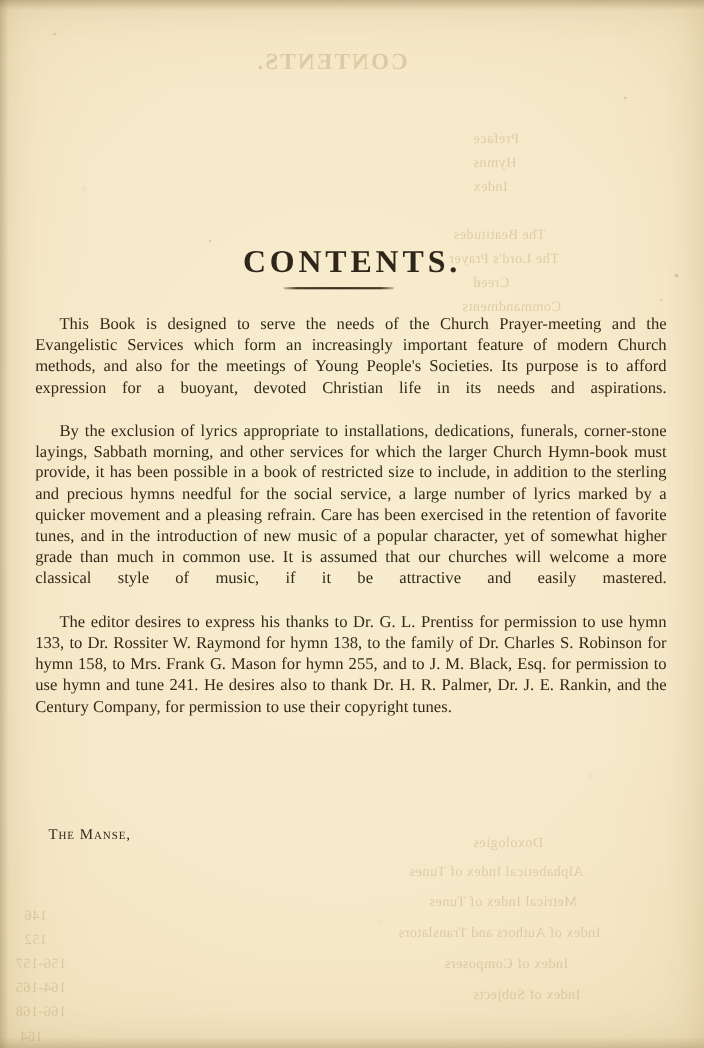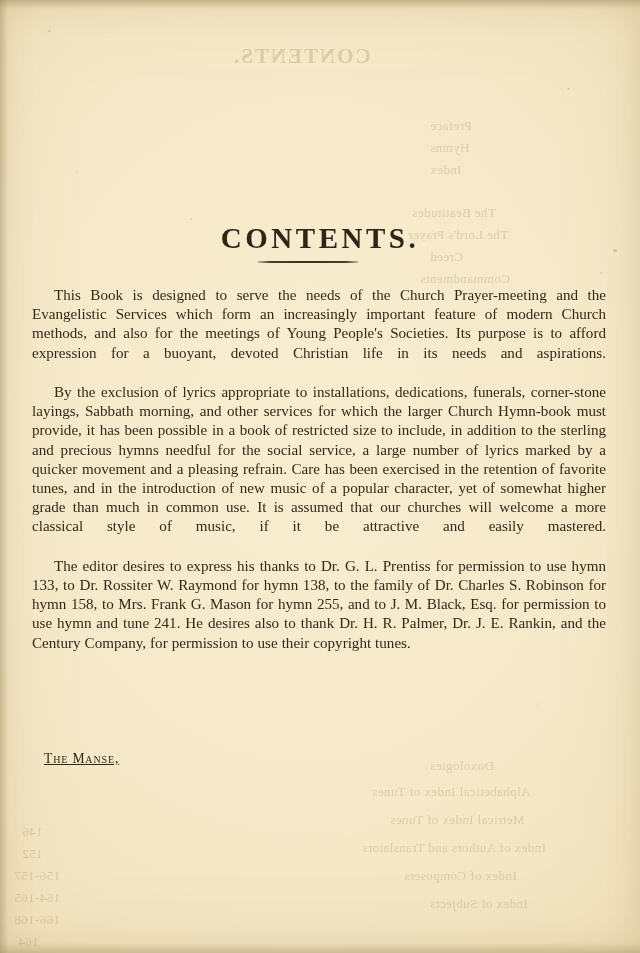--- a/index.html
+++ b/index.html
@@ -171,21 +171,20 @@
     top: 748px;
     left: 12px;
   }
   .addr-line {
     font-size: 13.6px;
     font-variant: small-caps;
     letter-spacing: .85px;
     color: #31281a;
     line-height: 21px;
     white-space: nowrap;
-    text-decoration: underline;
   }
 
   
   .speck {
     position: absolute;
     background: rgba(150,120,70,.28);
     border-radius: 50%;
     pointer-events: none;
   }
 </style>

